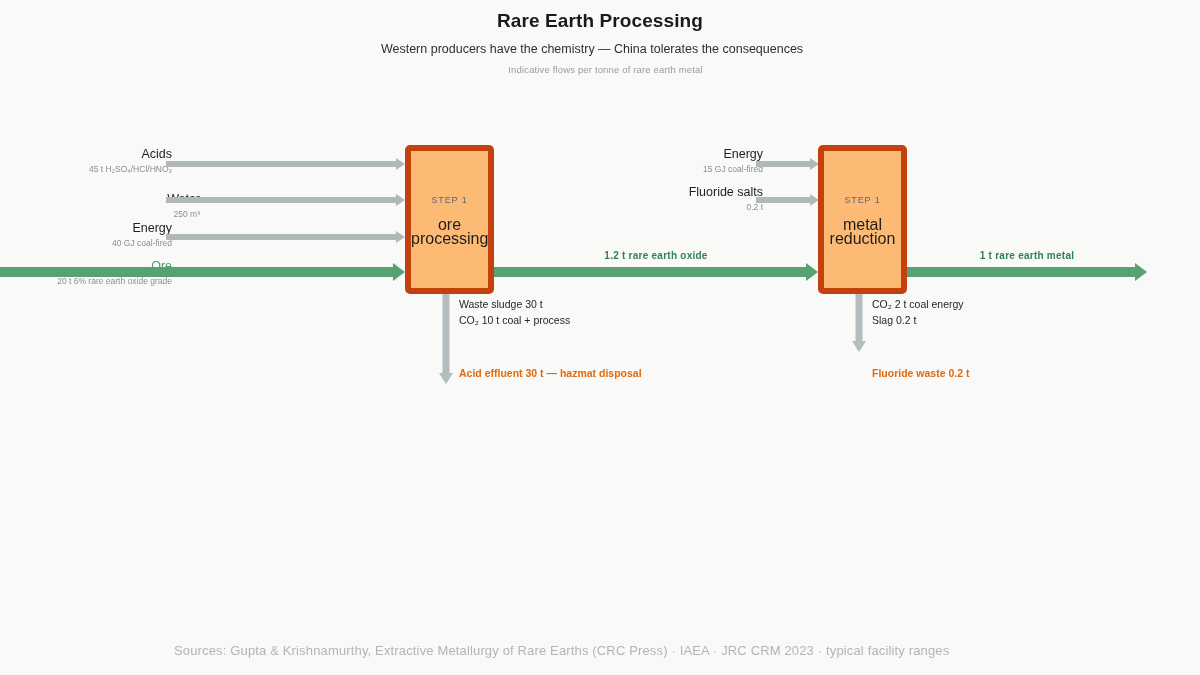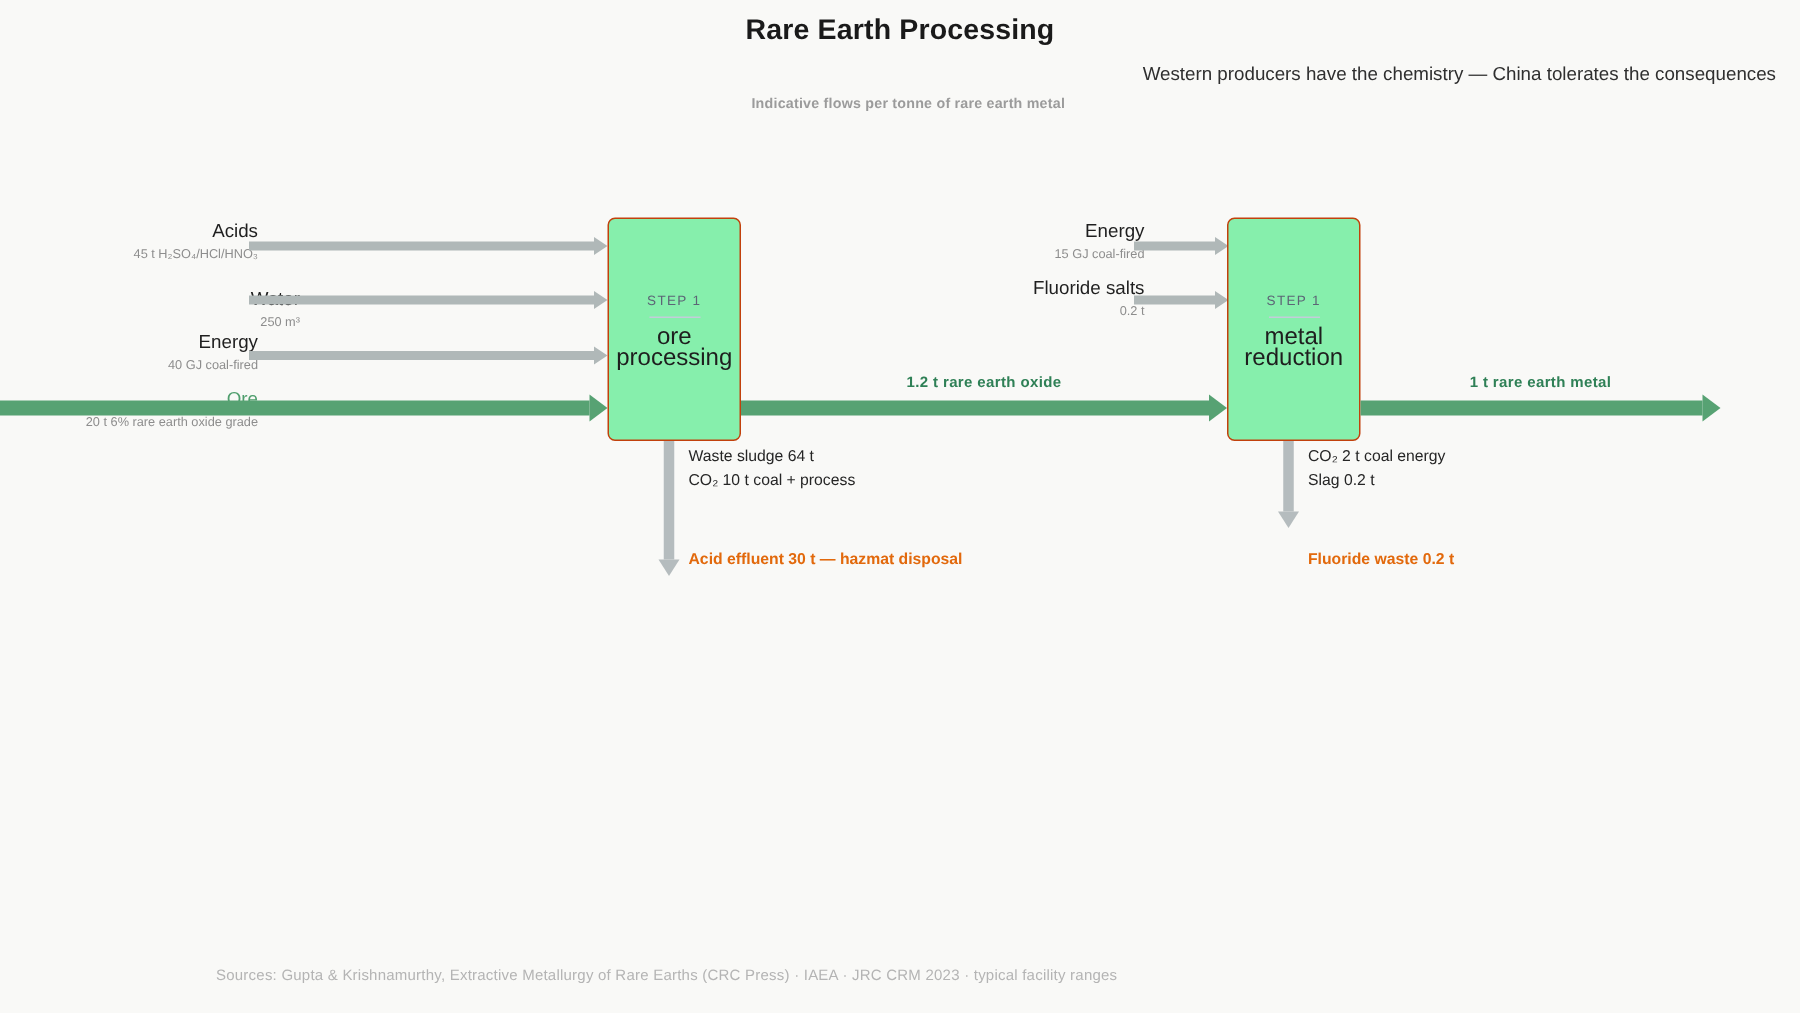--- a/index.html
+++ b/index.html
@@ -36,36 +36,34 @@
     letter-spacing: 0.1px;
     margin: 0;
     line-height: 22px;
   }
   .subtitle {
     font-size: 12.5px;
     color: #2f2f2f;
     margin: 10px 16px 0 0;
     line-height: 15px;
     font-weight: normal;
-    text-align: right;
   }
   .kicker {
     font-size: 9.5px;
     color: #9b9b9b;
     margin: 7px 0 0 11px;
     line-height: 12px;
     letter-spacing: 0.15px;
-    font-weight: bold;
   }
 
   
   .pbox {
     position: absolute;
-    background: #86efac;
-    border: 1px solid #c2410c;
+    background: #fdba74;
+    border: 6px solid #c2410c;
     border-radius: 5px;
     box-sizing: border-box;
   }
   .pbox .pbox-inner {
     position: absolute;
     left: 0;
     right: 0;
     top: 50%;
     transform: translateY(-50%);
     text-align: center;
@@ -190,23 +188,23 @@
   }
   .wastelist .witem.hazard {
     color: #e2690c;
     font-weight: bold;
     margin-top: 37px;
   }
 
   
   .footer {
     position: absolute;
-    left: 144px;
+    left: 174px;
     top: 645px;
-    font-size: 10px;
+    font-size: 13px;
     color: #b4b4b4;
     letter-spacing: 0.15px;
     line-height: 11px;
     white-space: nowrap;
   }
 </style>
 </head>
 <body>
 
 <div class="stage">
@@ -263,21 +261,21 @@
     <div class="shaft" style="width:312px;"></div>
     <div class="head" style="left:312px;"></div>
   </div>
   <div class="flowlabel" style="left:494px; top:250px; width:324px;">1.2 t rare earth oxide</div>
 
   <div class="varrow" style="left:446px; top:294px; height:90px;">
     <div class="shaft" style="height:79px;"></div>
     <div class="head" style="top:79px;"></div>
   </div>
   <div class="wastelist" style="left:459px; top:296px;">
-    <div class="witem">Waste sludge 64 t</div>
+    <div class="witem">Waste sludge 30 t</div>
     <div class="witem">CO₂ 10 t coal + process</div>
     <div class="witem hazard">Acid effluent 30 t — hazmat disposal</div>
   </div>
 
   <div class="inlabel" style="left:590px; top:147px; width:160px;">
     <div class="main">Energy</div>
     <div class="sub">15 GJ coal-fired</div>
   </div>
   <div class="inlabel" style="left:590px; top:185px; width:160px;">
     <div class="main">Fluoride salts</div>

